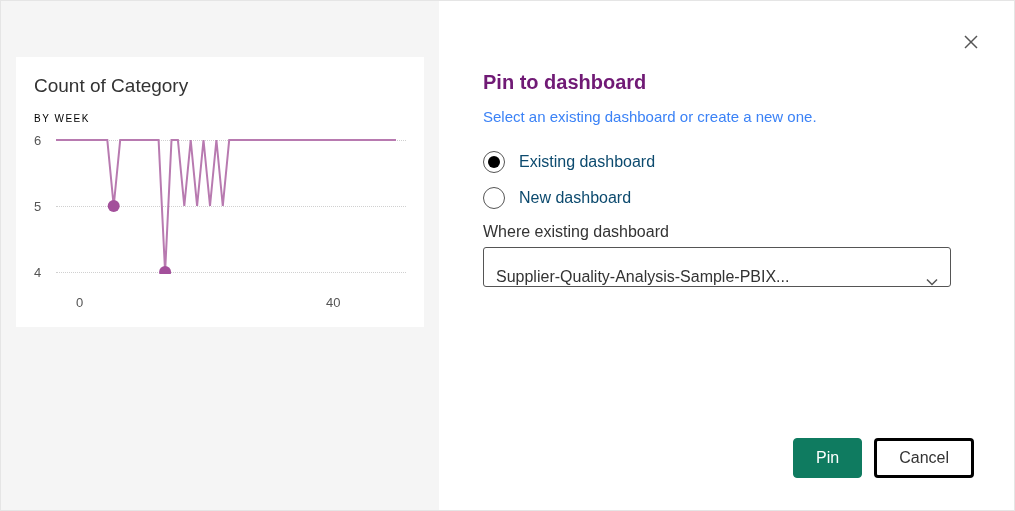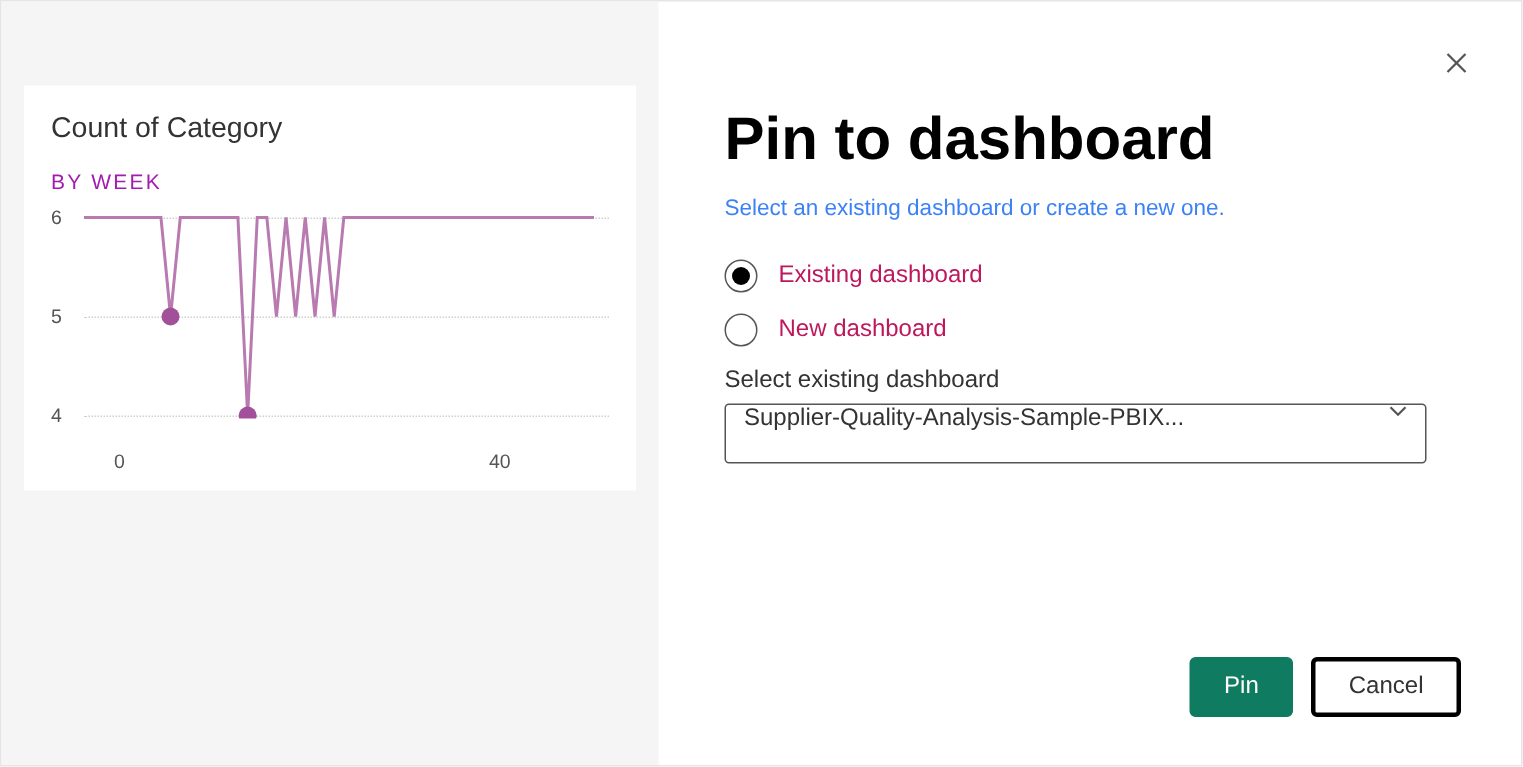--- a/index.html
+++ b/index.html
@@ -27,22 +27,22 @@
       height: 270px;
       position: relative;
     }
     .chart-title {
       font-size: 19px;
       color: #333;
       font-weight: 400;
       margin-bottom: 2px;
     }
     .chart-subtitle {
-      font-size: 14px;
-      color: #a21caf;
+      font-size: 10px;
+      color: #000000;
       letter-spacing: 1.5px;
       margin-bottom: 10px;
       margin-top: 16px;
     }
     .plot-area {
       position: relative;
       height: 155px;
       margin-left: 12px;
     }
     .y-labels {
@@ -92,23 +92,23 @@
       top: 28px;
       right: 32px;
       background: none;
       border: none;
       cursor: pointer;
       font-size: 18px;
       color: #555;
       padding: 4px;
     }
     .dialog-title {
-      font-size: 40px;
+      font-size: 20px;
       font-weight: 600;
-      color: #000000;
+      color: #701a75;
       margin-top: 42px;
       margin-bottom: 14px;
     }
     .dialog-desc {
       font-size: 15px;
       color: #3b82f6;
       margin-bottom: 26px;
     }
     .section-label {
       font-size: 17px;
@@ -133,35 +133,35 @@
       justify-content: center;
     }
     .radio-dot {
       width: 12px;
       height: 12px;
       background: #000;
       border-radius: 50%;
     }
     .radio-label {
       font-size: 16px;
-      color: #be185d;
+      color: #0c4a6e;
     }
     .select-label {
       font-size: 16px;
       color: #333;
       margin-top: 12px;
       margin-bottom: 6px;
     }
     .dropdown {
       width: 468px;
       height: 40px;
       border: 1px solid #555;
       border-radius: 3px;
       display: flex;
-      align-items: flex-start;
+      align-items: flex-end;
       justify-content: space-between;
       padding: 0 12px;
       cursor: pointer;
       color: #333;
       font-size: 16px;
     }
     .dropdown-text {
       overflow: hidden;
       text-overflow: ellipsis;
       white-space: nowrap;
@@ -240,21 +240,21 @@
         <div class="radio-dot"></div>
       </div>
       <span class="radio-label">Existing dashboard</span>
     </div>
 
     <div class="radio-row">
       <div class="radio-circle"></div>
       <span class="radio-label">New dashboard</span>
     </div>
 
-    <div class="select-label">Select existing dashboard</div>
+    <div class="select-label">Where existing dashboard</div>
     <div class="dropdown">
       <span class="dropdown-text">Supplier-Quality-Analysis-Sample-PBIX...</span>
       <svg width="12" height="8" viewBox="0 0 12 8">
         <polyline points="1,1.5 6,6.5 11,1.5" fill="none" stroke="#555" stroke-width="1.5"></polyline>
       </svg>
     </div>
 
     <div class="button-row">
       <button class="btn btn-primary">Pin</button>
       <button class="btn btn-secondary">Cancel</button>

